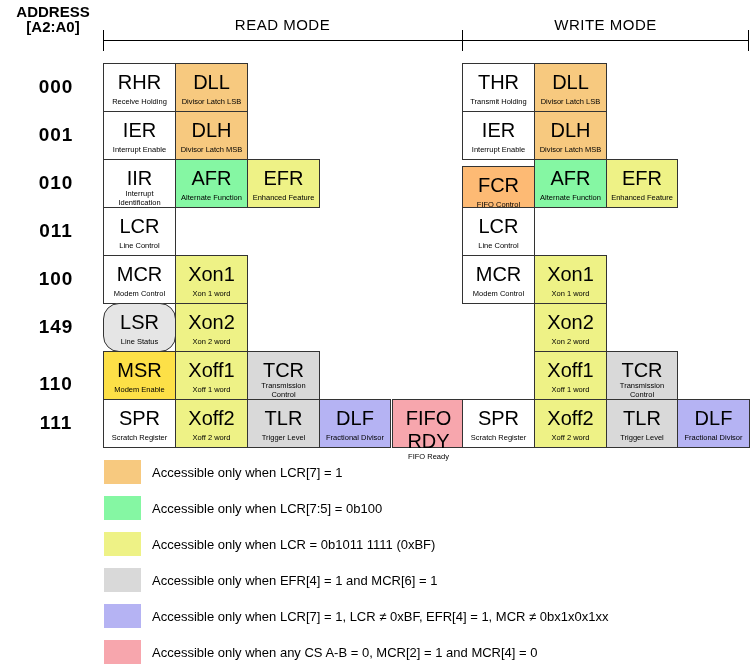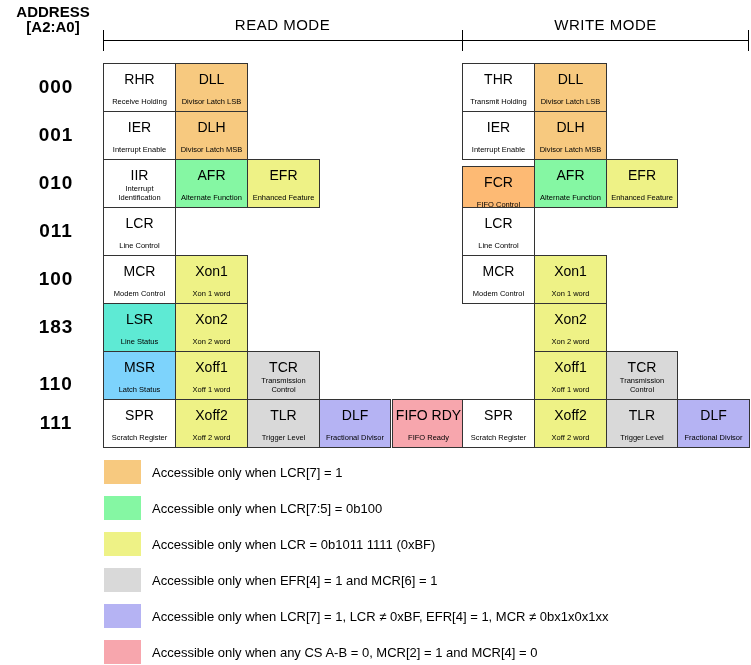--- a/index.html
+++ b/index.html
@@ -26,21 +26,21 @@
     position:absolute; left:10px; width:92px; height:48px;
     display:flex; align-items:center; justify-content:center;
     font-weight:bold; font-size:19px; letter-spacing:1px;
   }
 
   .cell {
     position:absolute; border:1px solid #333;
     display:flex; flex-direction:column; justify-content:space-between; align-items:center;
     text-align:center;
   }
-  .cell-name { font-size:14px; padding-top:7px; }
+  .cell-name { font-size:20px; padding-top:7px; }
   .cell-desc { font-size:7.5px; line-height:8.5px; padding:0 1px 5px 1px; }
 
   .legend-row { position:absolute; left:104px; height:24px; display:flex; align-items:center; }
   .swatch { width:37px; height:24px; flex:0 0 37px; }
   .legend-text { margin-left:11px; font-size:13px; white-space:nowrap; }
 </style>
 </head>
 <body>
 
 <div class="page">
@@ -56,21 +56,21 @@
   <div class="tick t1"></div>
   <div class="tick t2"></div>
   <div class="tick t3"></div>
 
   <div id="addresses">
       <div class="addr" style="top: 63px;">000</div>
       <div class="addr" style="top: 111px;">001</div>
       <div class="addr" style="top: 159px;">010</div>
       <div class="addr" style="top: 207px;">011</div>
       <div class="addr" style="top: 255px;">100</div>
-      <div class="addr" style="top: 303px;">183</div>
+      <div class="addr" style="top: 303px;">149</div>
       <div class="addr" style="top: 360px; text-align: center;">110</div>
       <div class="addr" style="top: 399px;">111</div>
     </div>
   <div id="cells">
       <div class="cell" style="left: 103px; top: 63px; width: 73px; height: 49px; background: rgb(255, 255, 255);">
         <div class="cell-name">RHR</div>
         <div class="cell-desc">Receive Holding</div>
       </div>
       <div class="cell" style="left: 175px; top: 63px; width: 73px; height: 49px; background: rgb(247, 201, 127);">
         <div class="cell-name">DLL</div>
@@ -101,31 +101,31 @@
         <div class="cell-desc">Line Control</div>
       </div>
       <div class="cell" style="left: 103px; top: 255px; width: 73px; height: 49px; background: rgb(255, 255, 255);">
         <div class="cell-name">MCR</div>
         <div class="cell-desc">Modem Control</div>
       </div>
       <div class="cell" style="left: 175px; top: 255px; width: 73px; height: 49px; background: rgb(238, 242, 134);">
         <div class="cell-name">Xon1</div>
         <div class="cell-desc">Xon 1 word</div>
       </div>
-      <div class="cell" style="left: 103px; top: 303px; width: 73px; height: 49px; background: #5eead4;">
+      <div class="cell" style="left: 103px; top: 303px; width: 73px; height: 49px; background: #e5e5e5; border-radius: 16px;">
         <div class="cell-name">LSR</div>
         <div class="cell-desc">Line Status</div>
       </div>
       <div class="cell" style="left: 175px; top: 303px; width: 73px; height: 49px; background: rgb(238, 242, 134);">
         <div class="cell-name">Xon2</div>
         <div class="cell-desc">Xon 2 word</div>
       </div>
-      <div class="cell" style="left: 103px; top: 351px; width: 73px; height: 49px; background: #7dd3fc;">
+      <div class="cell" style="left: 103px; top: 351px; width: 73px; height: 49px; background: #fde047;">
         <div class="cell-name">MSR</div>
-        <div class="cell-desc">Latch Status</div>
+        <div class="cell-desc">Modem Enable</div>
       </div>
       <div class="cell" style="left: 175px; top: 351px; width: 73px; height: 49px; background: rgb(238, 242, 134);">
         <div class="cell-name">Xoff1</div>
         <div class="cell-desc">Xoff 1 word</div>
       </div>
       <div class="cell" style="left: 247px; top: 351px; width: 73px; height: 49px; background: rgb(217, 217, 217);">
         <div class="cell-name">TCR</div>
         <div class="cell-desc">Transmission Control</div>
       </div>
       <div class="cell" style="left: 103px; top: 399px; width: 73px; height: 49px; background: rgb(255, 255, 255);">

